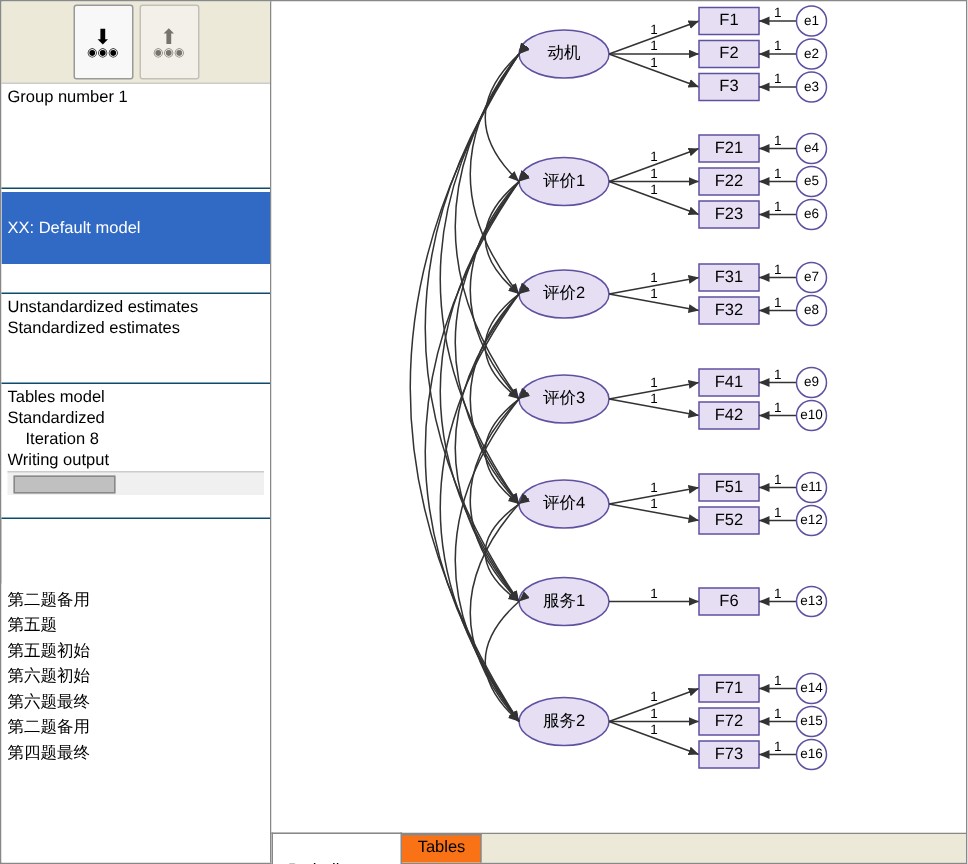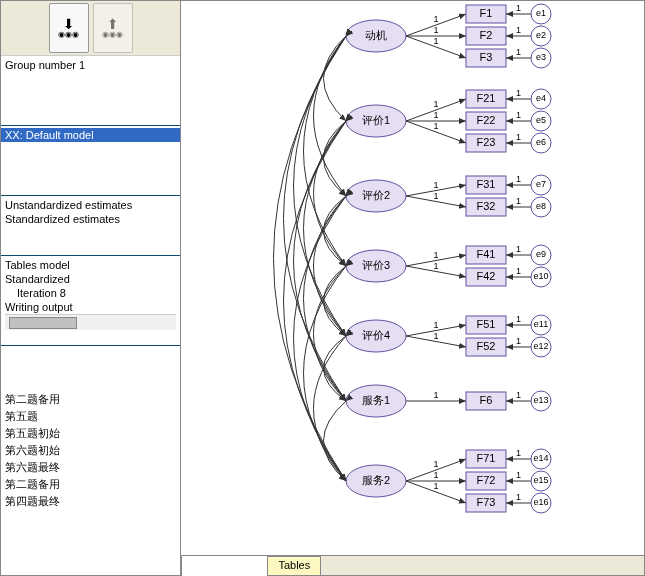--- a/index.html
+++ b/index.html
@@ -58,21 +58,21 @@
   }
   .panel-row {
     padding: 1px 0;
     white-space: nowrap;
     overflow: hidden;
     text-overflow: ellipsis;
   }
   .panel-row.selected {
     background: #316ac5;
     color: #fff;
-    padding: 1px 4px;
+    padding: 18px 4px;
     margin: 0 -4px;
   }
   .panel.estimates { min-height: 50px; }
   .panel.output { min-height: 70px; }
   .panel.files {
     flex: 1;
     overflow-y: auto;
     border-bottom: none;
     min-height: 0;
     margin-top: 43px;
@@ -107,21 +107,21 @@
   .tabs {
     display: flex;
     background: #ece9d8;
     border-top: 1px solid #888;
     height: 20px;
   }
   .tab {
     padding: 2px 10px;
     border: 1px solid #888;
     border-bottom: none;
-    background: #fef9c3;
+    background: #f97316;
     margin-right: -1px;
     cursor: pointer;
     font-size: 11px;
   }
   .tab.active {
     background: #fff;
     position: relative;
     top: -1px;
     padding-top: 18px;
   }

